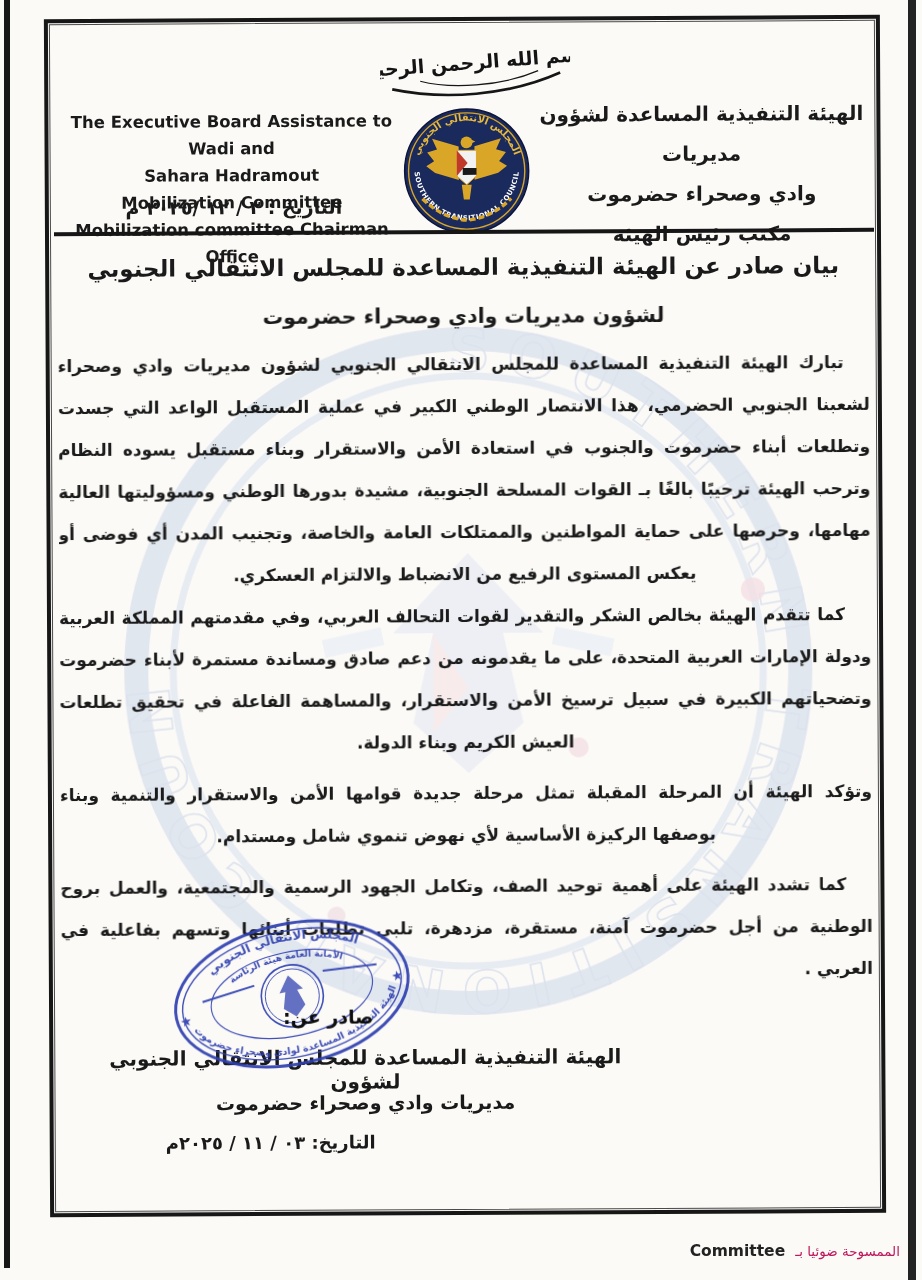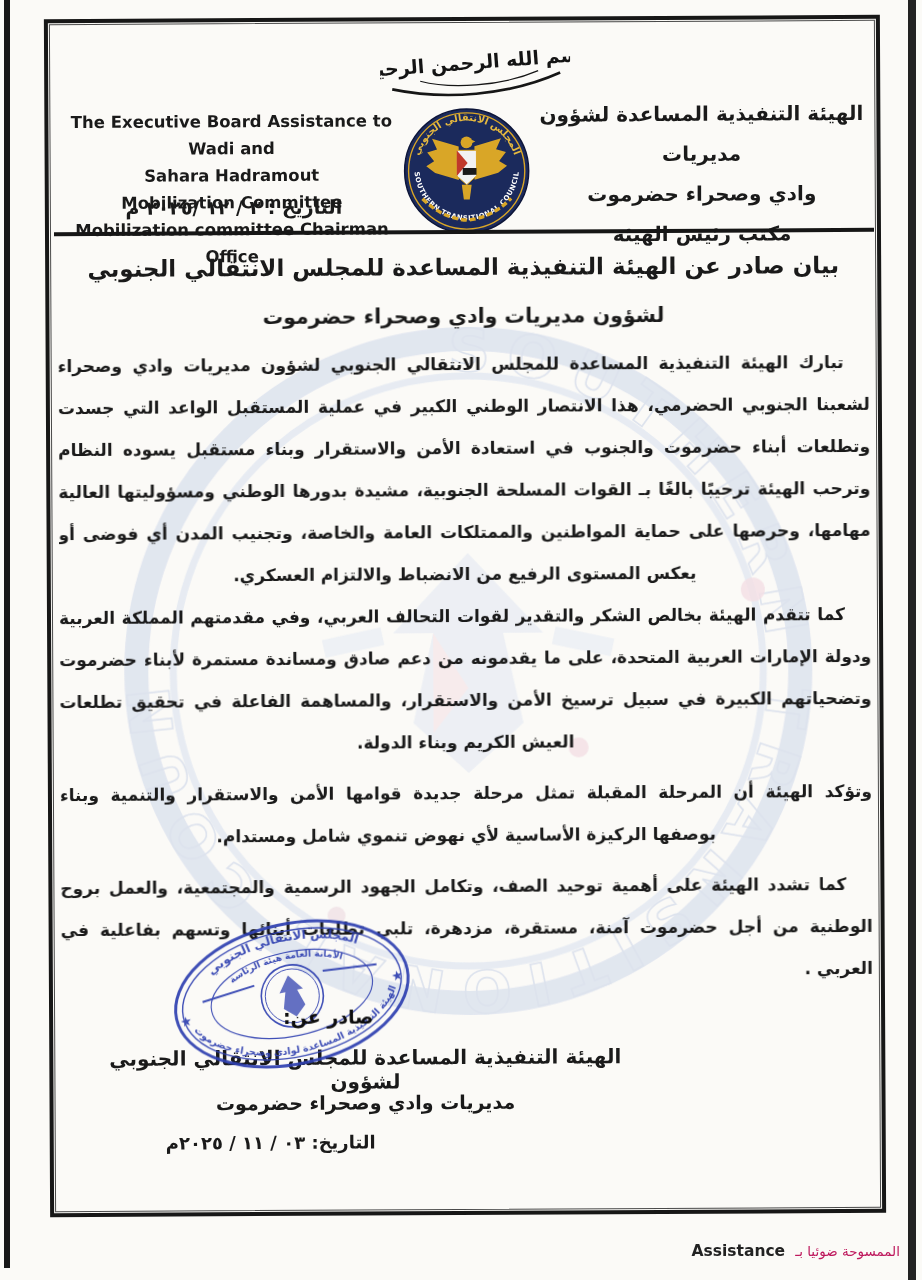--- a/index.html
+++ b/index.html
@@ -189,15 +189,15 @@
 
       <div class="sig1">الهيئة التنفيذية المساعدة للمجلس الانتقالي الجنوبي لشؤون</div>
       <div class="sig2">مديريات وادي وصحراء حضرموت</div>
       <div class="sig3">التاريخ: ٠٣ / ١١ / ٢٠٢٥م</div>
 
     </div>
   </div>
 
   <div class="footer">
     <span class="ar">الممسوحة ضوئيا بـ</span>
-    <span class="brand">Assistance</span>
+    <span class="brand">Committee</span>
   </div>
 </div>
 
 </body></html>

